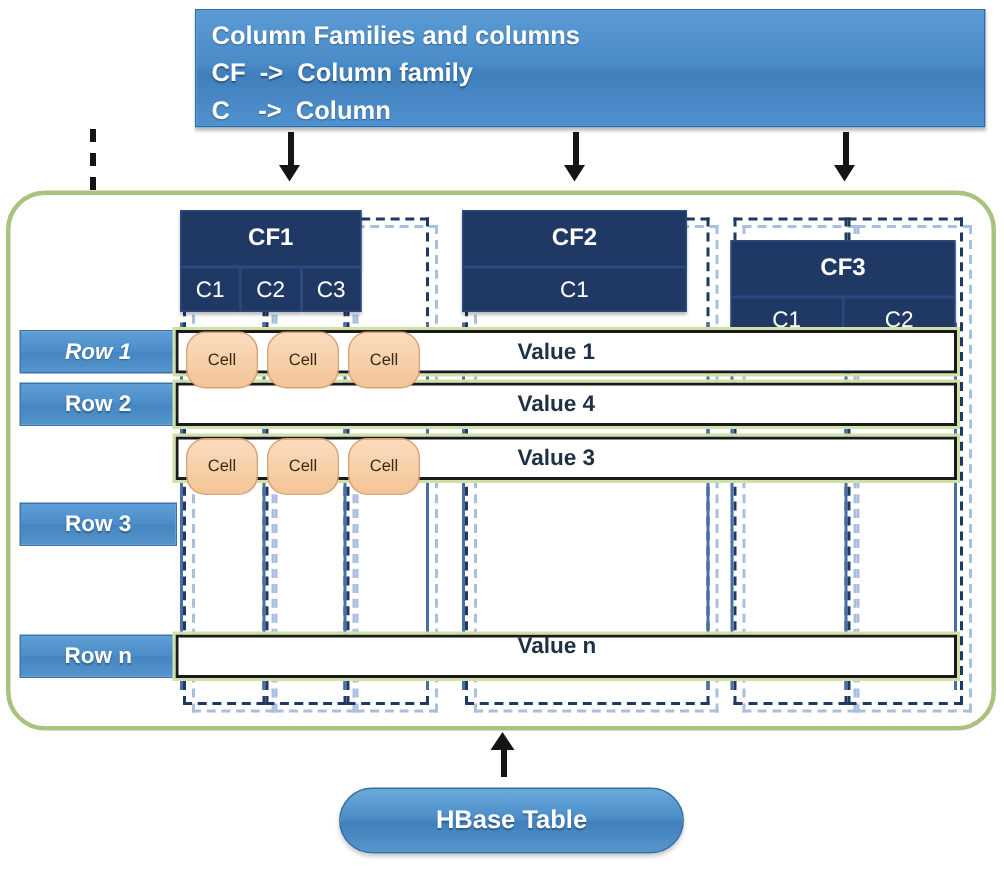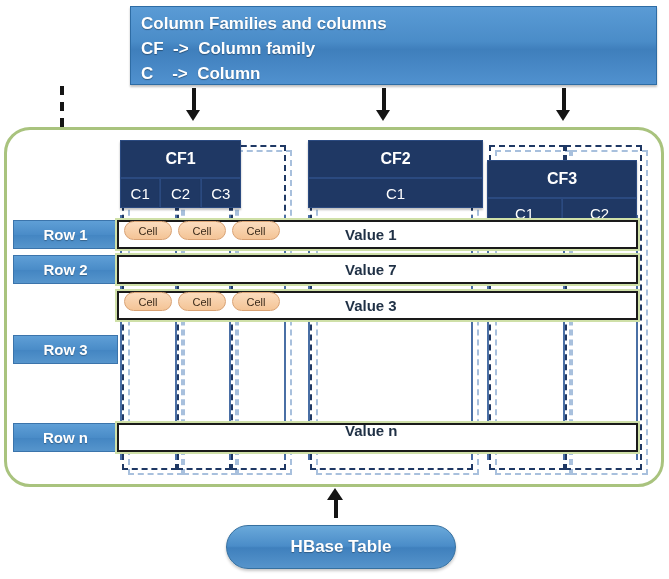--- a/index.html
+++ b/index.html
@@ -107,21 +107,21 @@
   }
 
   
   .value-label{
     position:absolute;color:#1f3045;font-size:15px;font-weight:bold;
     display:flex;align-items:center;
   }
 
   
   .cell-oval{
-    position:absolute;width:48px;height:19px;border-radius:13px;
+    position:absolute;width:48px;height:38px;border-radius:13px;
     background:linear-gradient(to bottom,#fbdcbe 0%,#f7cfa8 55%,#f4c496 100%);
     border:1px solid #d9a273;
     color:#3a2a1a;font-size:11px;
     display:flex;align-items:center;justify-content:center;
     box-sizing:border-box;
   }
 
   
   .gridline{position:absolute;width:2px;background:#4a6fa5;}
 
@@ -203,36 +203,36 @@
 
   <div class="cf-block" style="left:120px;width:121px;">
     <div class="cf-title">CF1</div>
     <div class="cf-cols">
       <div class="cf-col">C1</div>
       <div class="cf-col">C2</div>
       <div class="cf-col">C3</div>
     </div>
   </div>
 
-  <div class="cf-block" style="left:308px;width:175px;border-radius:21px;">
+  <div class="cf-block" style="left:308px;width:150px;border-radius:21px;">
     <div class="cf-title">CF2</div>
     <div class="cf-cols">
       <div class="cf-col">C1</div>
     </div>
   </div>
 
   <div class="cf-block" style="left:487px;width:150px;margin-top:20px;">
     <div class="cf-title">CF3</div>
     <div class="cf-cols">
       <div class="cf-col">C1</div>
       <div class="cf-col">C2</div>
     </div>
   </div>
 
-  <div class="rowkey" style="top:220px;">
+  <div class="rowkey" style="top:220px;font-style:italic;">
     <span>Row 1</span>
   </div>
   <div class="rowkey" style="top:255px;">
     <span>Row 2</span>
   </div>
   <div class="rowkey" style="top:291px;margin-top:44px;">
     <span>Row 3</span>
   </div>
   <div class="rowkey" style="top:423px;">
     <span>Row n</span>
@@ -245,21 +245,21 @@
 
   <div class="cell-oval" style="left:124px;top:221px;">Cell</div>
   <div class="cell-oval" style="left:178px;top:221px;">Cell</div>
   <div class="cell-oval" style="left:232px;top:221px;">Cell</div>
 
   <div class="cell-oval" style="left:124px;top:292px;">Cell</div>
   <div class="cell-oval" style="left:178px;top:292px;">Cell</div>
   <div class="cell-oval" style="left:232px;top:292px;">Cell</div>
 
   <div class="value-label" style="left:345px;top:220px;height:29px;">Value 1</div>
-  <div class="value-label" style="left:345px;top:255px;height:29px;">Value 7</div>
+  <div class="value-label" style="left:345px;top:255px;height:29px;">Value 4</div>
   <div class="value-label" style="left:345px;top:291px;height:29px;">Value 3</div>
   <div class="value-label" style="left:345px;top:423px;height:15px;">Value n</div>
 
   <div id="hbase-arrow-head"></div>
   <div id="hbase-arrow-shaft"></div>
   <div id="hbase-pill">
     <span>HBase Table</span>
   </div>
 
 </div>

